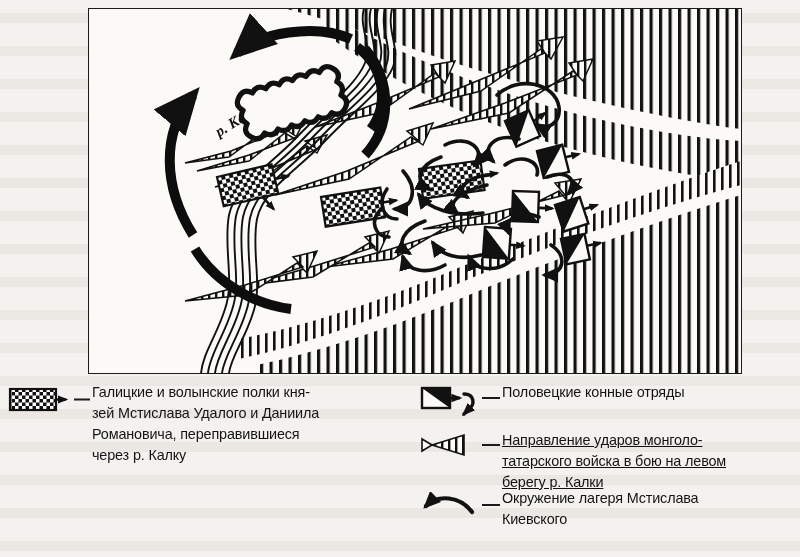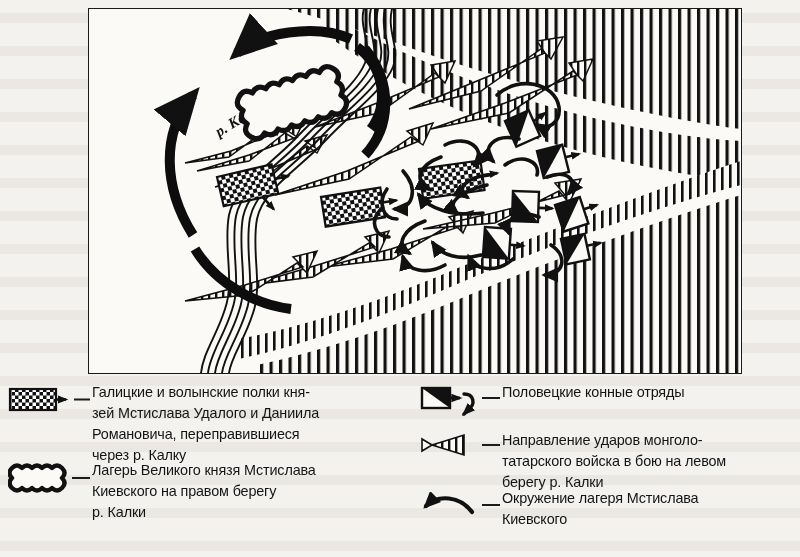--- a/index.html
+++ b/index.html
@@ -262,35 +262,20 @@
           <path d="M48 14.5 L58 14.5" stroke="#111" stroke-width="2.6" marker-end="url(#ltip)"></path>
           <line x1="66" y1="14.5" x2="82" y2="14.5" stroke="#1b1b1b" stroke-width="2"></line>
         </svg>
       </div>
       <div class="leg-text">Галицкие и волынские полки кня-
 зей Мстислава Удалого и Даниила
 Романовича, переправившиеся
 через р. Калку</div>
     </div>
 
-    <div class="leg-row" style="height:60px;">
-      <div class="leg-sym" style="width:84px;padding-top:2px;">
-        <svg width="84" height="32" viewBox="0 0 84 32">
-          <path d="M4 6
-                   q5 -5 10 0 q5 -5 10 0 q5 -5 10 0 q5 -5 10 0 q5 -5 10 0
-                   q5 5 0 10 q5 5 0 10
-                   q-5 5 -10 0 q-5 5 -10 0 q-5 5 -10 0 q-5 5 -10 0 q-5 5 -10 0
-                   q-5 -5 0 -10 q-5 -5 0 -10 Z" fill="#fbfaf7" stroke="#111" stroke-width="4.4" stroke-linejoin="round"></path>
-          <line x1="64" y1="16" x2="82" y2="16" stroke="#1b1b1b" stroke-width="2"></line>
-        </svg>
-      </div>
-      <div class="leg-text">Лагерь Великого князя Мстислава
-Киевского на правом берегу
-р. Калки</div>
-    </div>
 
   </div>
 
   <div class="leg-col" id="leg-right">
 
     <div class="leg-row" style="height:48px;text-align:center;">
       <div class="leg-sym" style="width:82px;padding-top:2px;">
         <svg width="82" height="38" viewBox="0 0 82 38">
           <defs>
             <marker id="rtip" viewBox="0 0 10 10" refX="7" refY="5" markerWidth="4.4" markerHeight="4.4" orient="auto-start-reverse">
@@ -300,21 +285,21 @@
           <rect x="2" y="4" width="28" height="20" fill="#fbfaf7" stroke="#111" stroke-width="2.4"></rect>
           <path d="M2 4 L30 4 L30 24 Z" fill="#111"></path>
           <path d="M30 14 L40 14" stroke="#111" stroke-width="2.8" marker-end="url(#rtip)"></path>
           <path d="M44 10 C54 10 56 20 48 26 L44 30" stroke="#111" stroke-width="3.4" fill="none" stroke-linecap="round" marker-end="url(#rtip)"></path>
           <line x1="62" y1="14" x2="80" y2="14" stroke="#1b1b1b" stroke-width="2"></line>
         </svg>
       </div>
       <div class="leg-text">Половецкие конные отряды</div>
     </div>
 
-    <div class="leg-row" style="height:58px;">
+    <div class="leg-row" style="height:58px;text-decoration:underline;">
       <div class="leg-sym" style="width:82px;padding-top:3px;">
         <svg width="82" height="28" viewBox="0 0 82 28">
           <defs>
             <pattern id="lah" width="7" height="24" patternUnits="userSpaceOnUse">
               <rect width="7" height="24" fill="#fbfaf7"></rect>
               <rect x="0" y="0" width="2.4" height="24" fill="#111"></rect>
             </pattern>
           </defs>
           <path d="M12 12 L44 2 L44 22 Z" fill="url(#lah)" stroke="#111" stroke-width="1.6"></path>
           <path d="M12 12 L2 6 L2 18 Z" fill="#fbfaf7" stroke="#111" stroke-width="1.6"></path>

